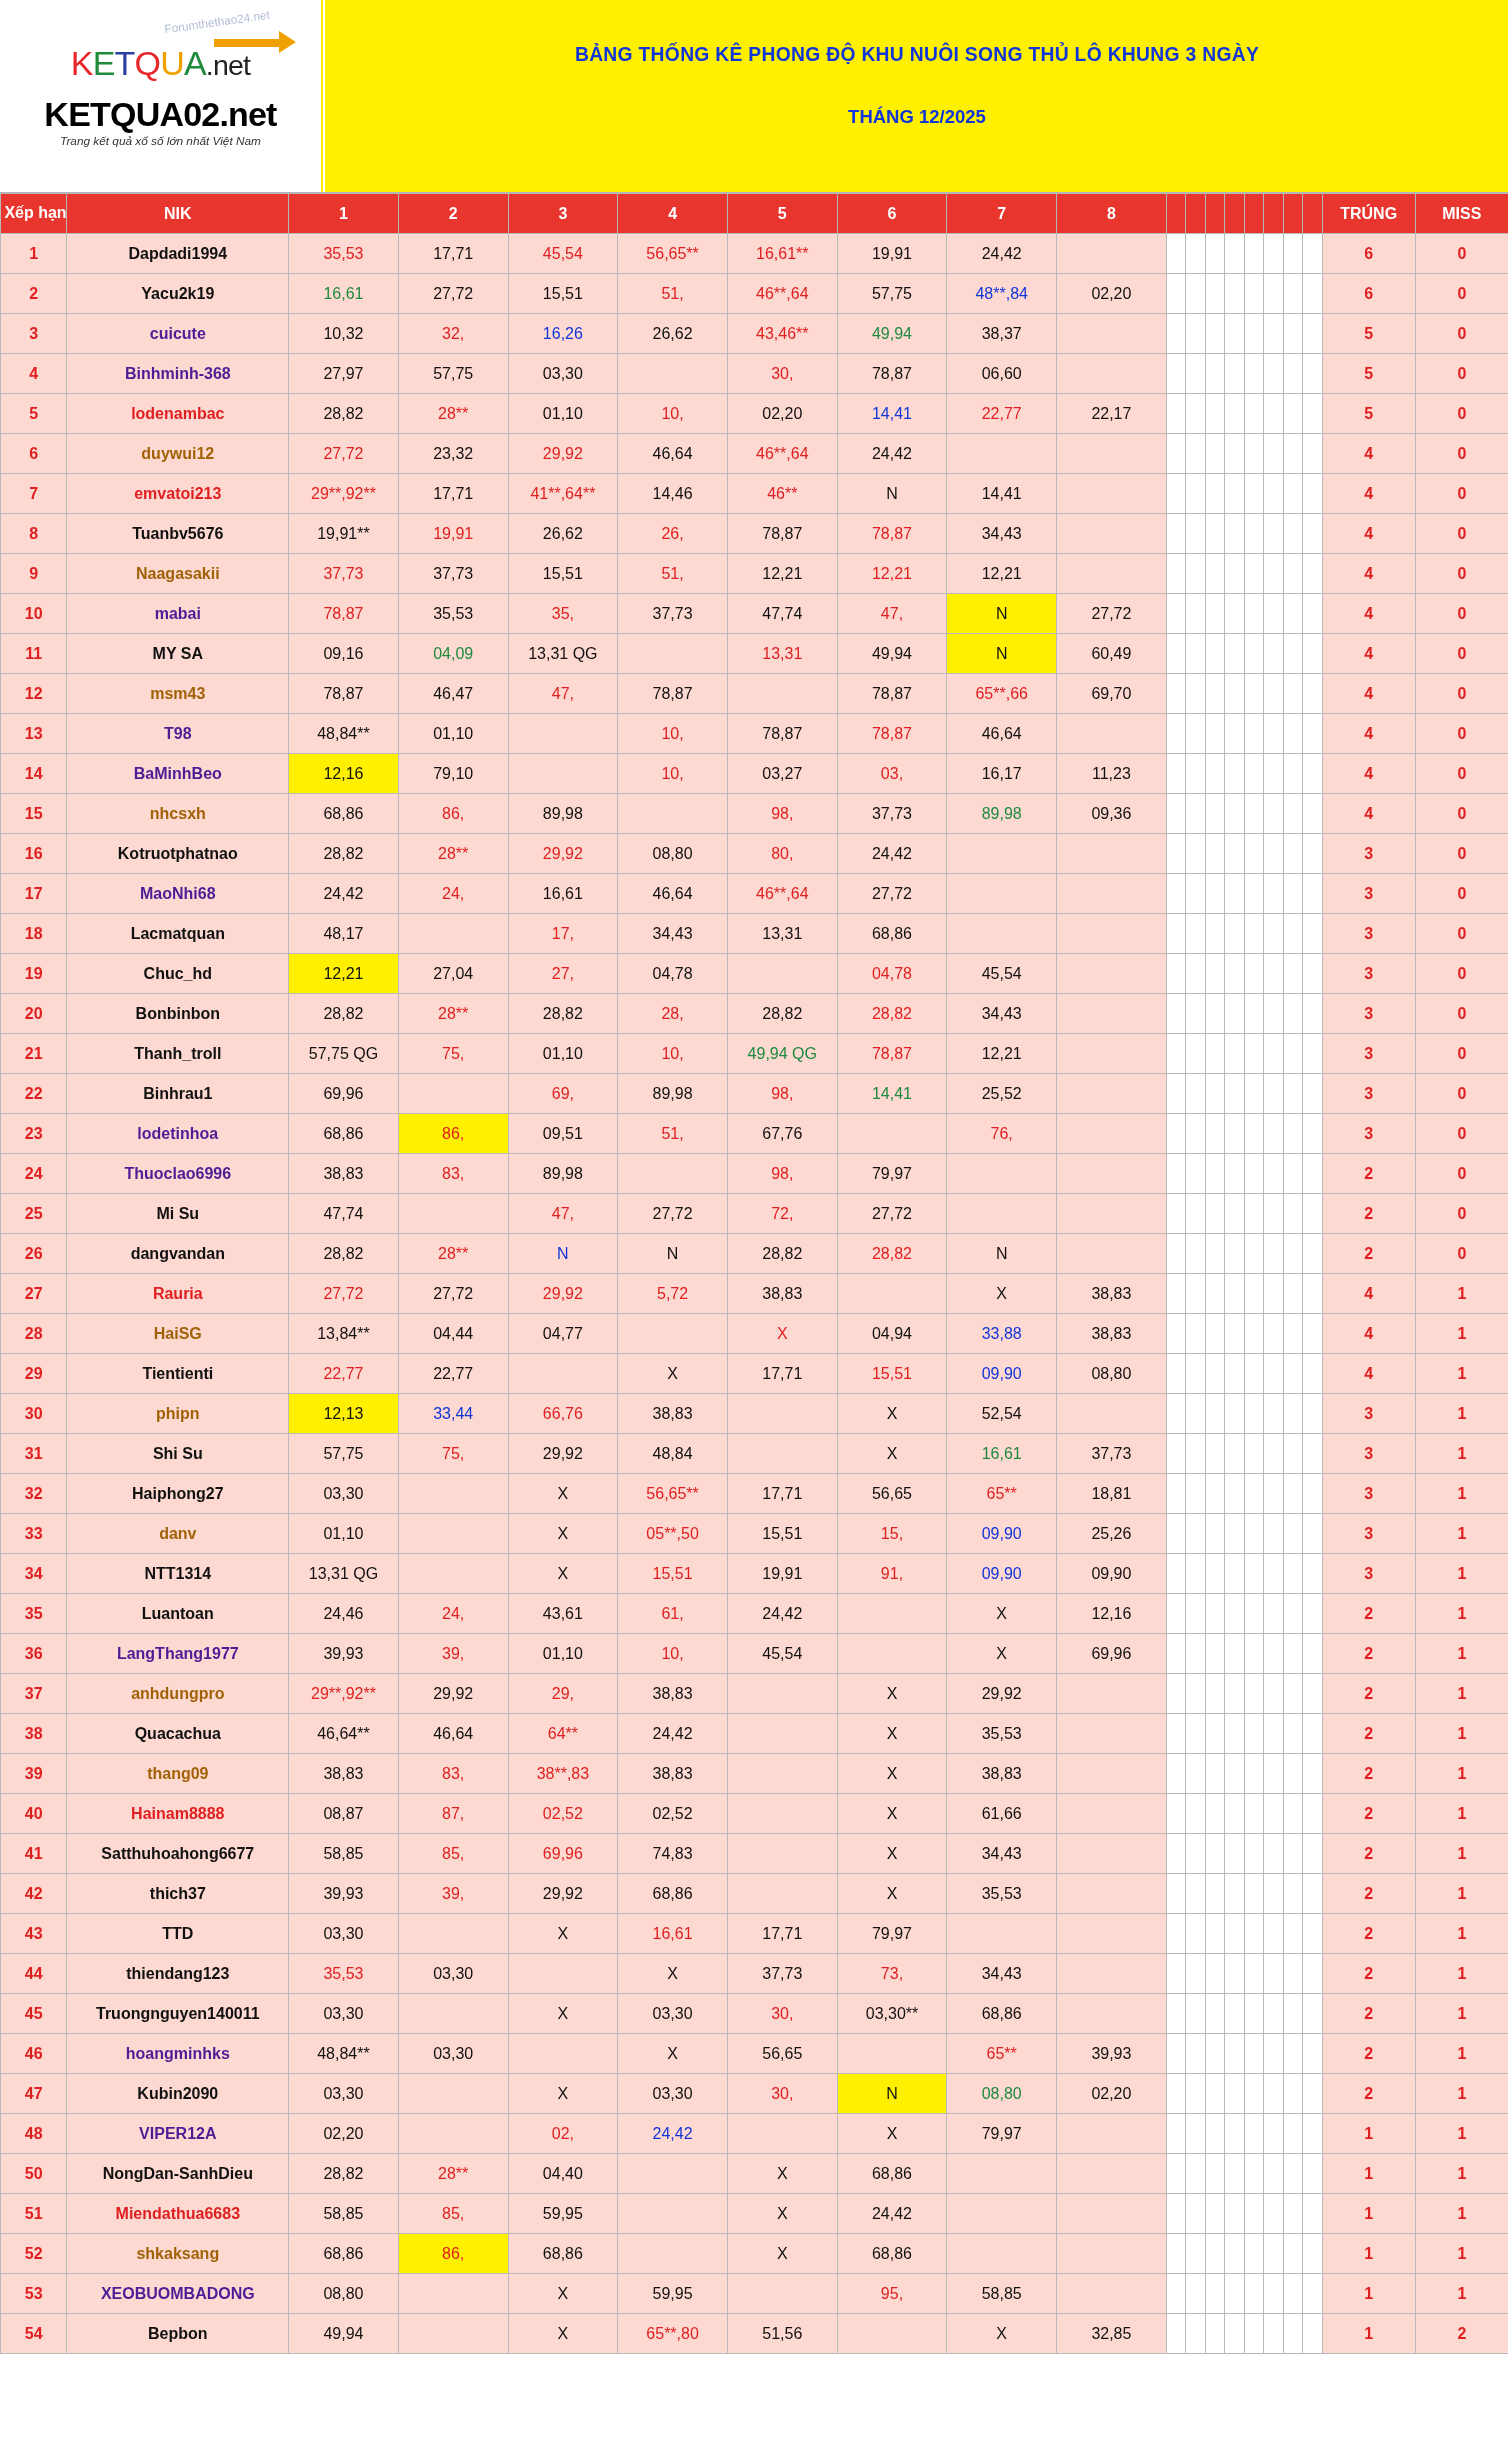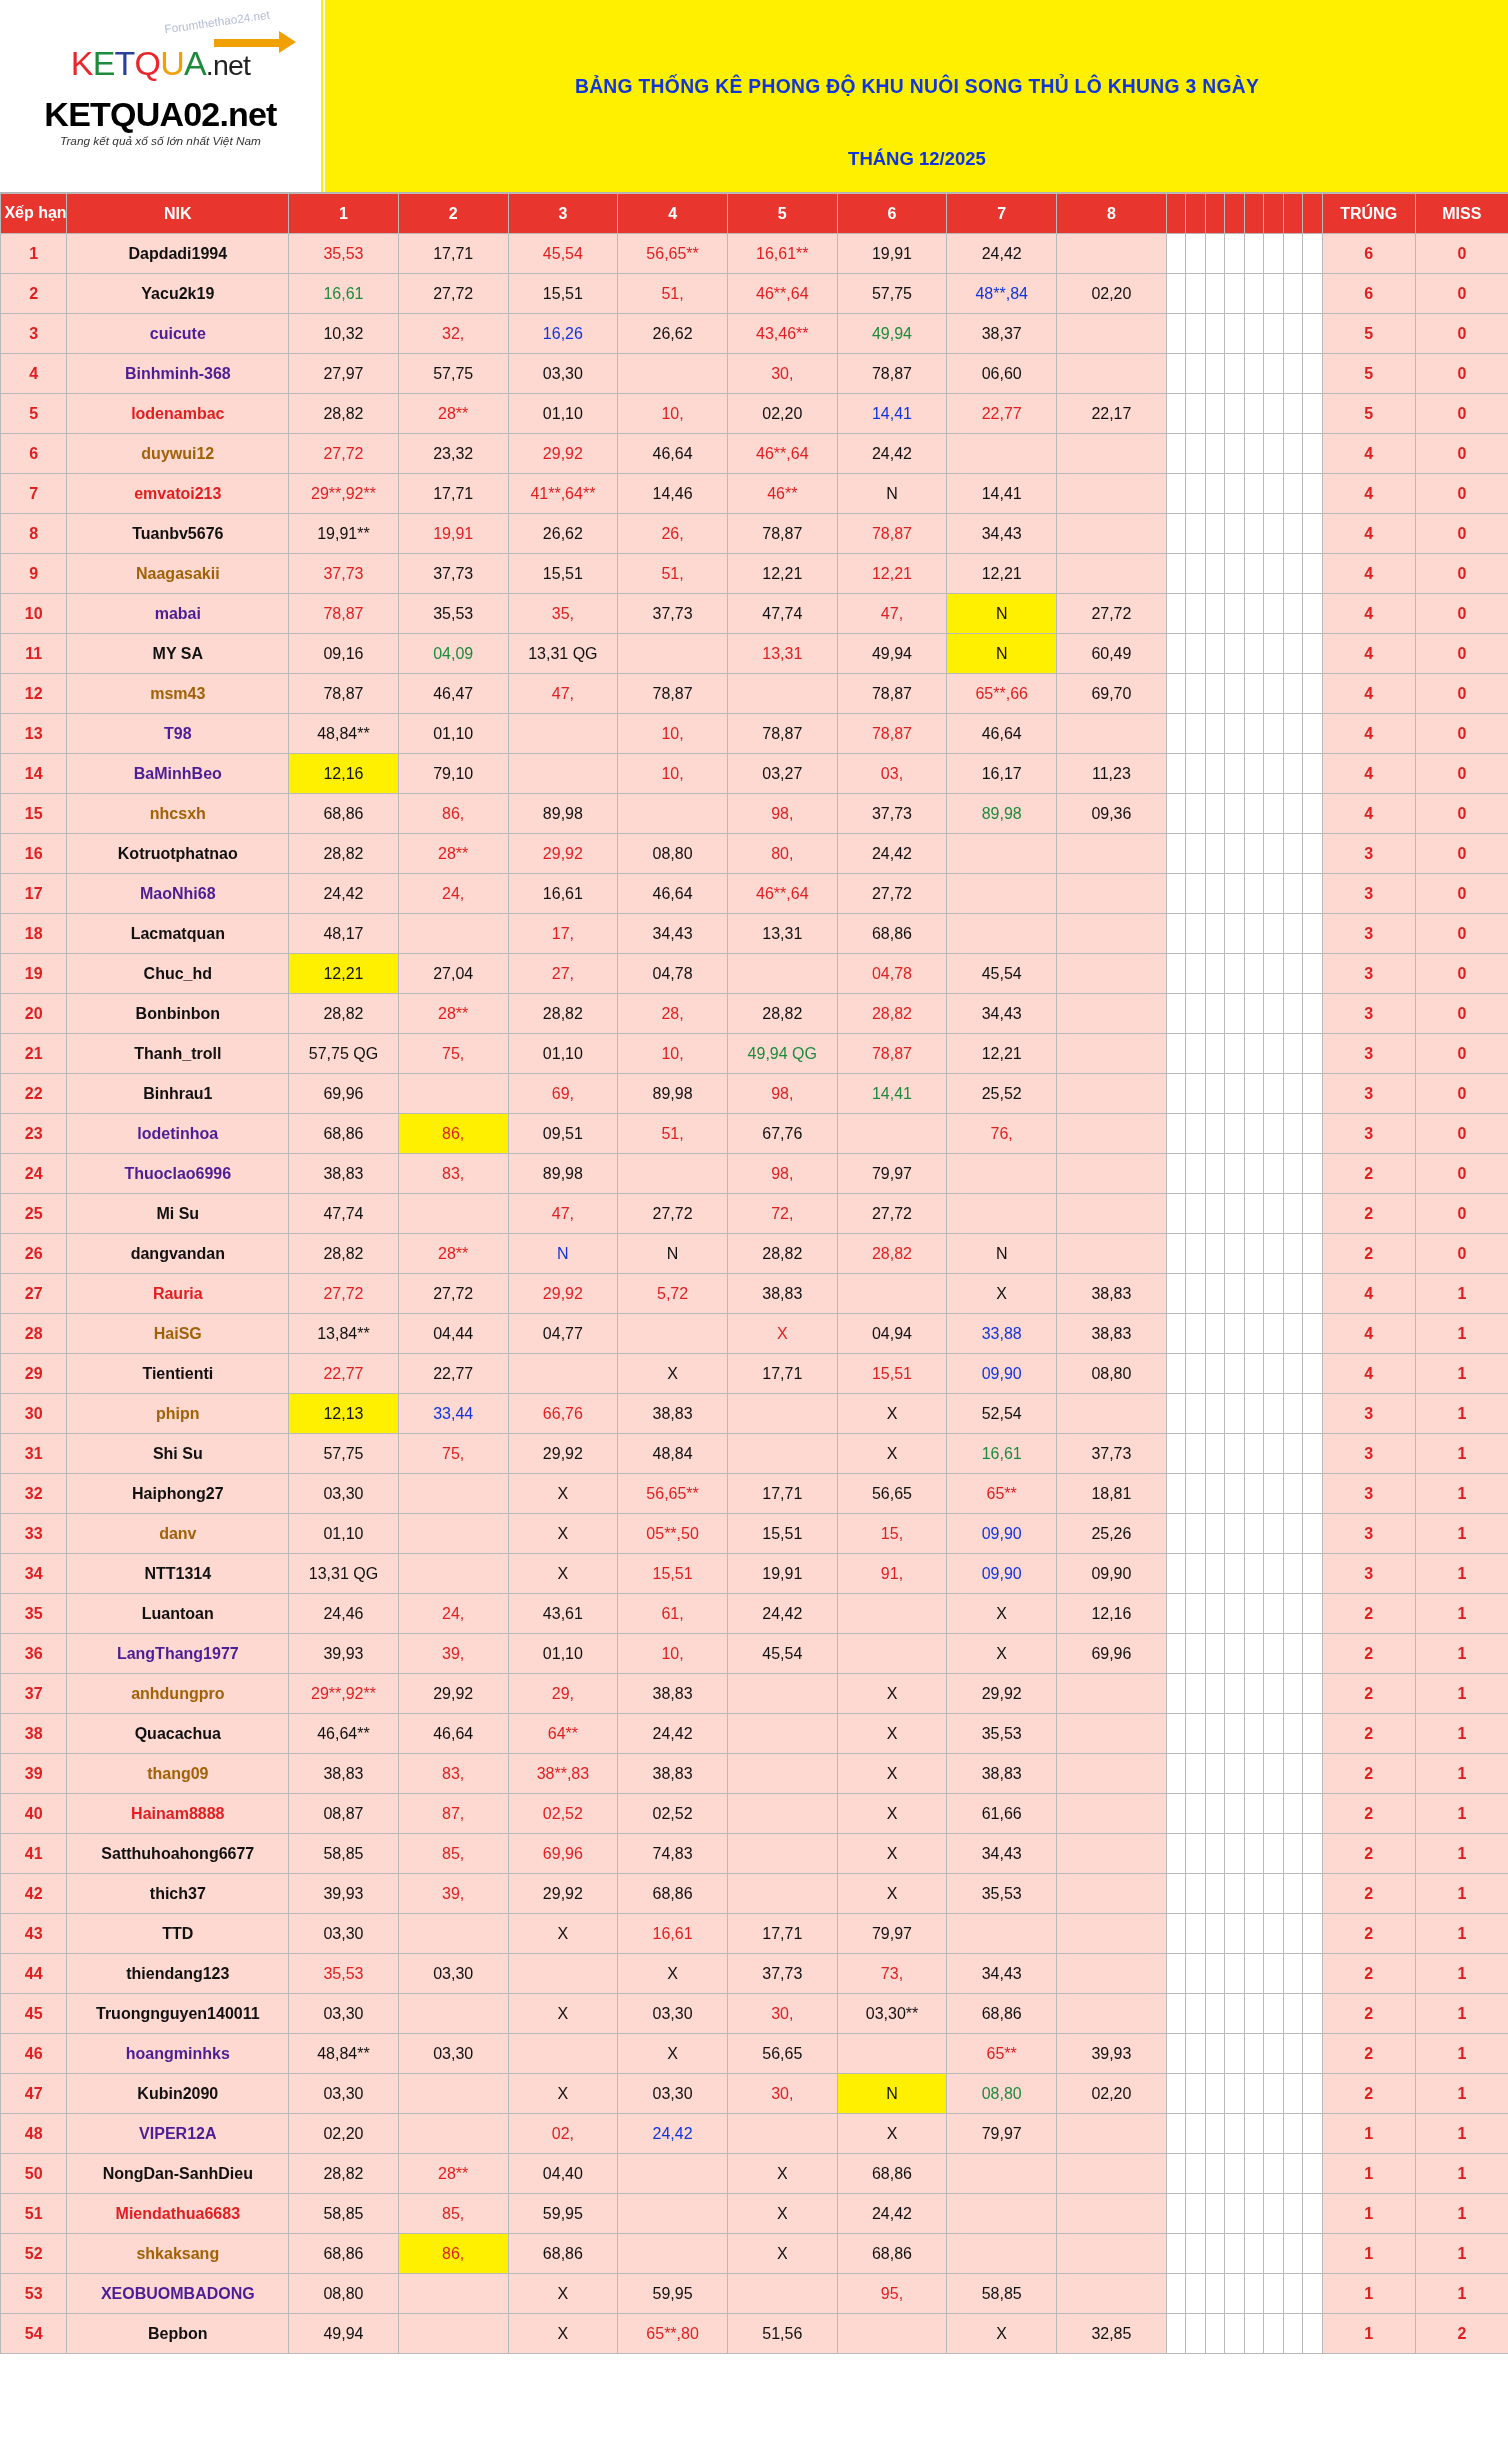--- a/index.html
+++ b/index.html
@@ -92,27 +92,26 @@
     justify-content: flex-start;
     padding-top: 44px;
     border-left: 2.5px solid #ffffff;
   }
   .title-main {
     font-size: 19.3px;
     font-weight: bold;
     color: #1035d8;
     letter-spacing: 0.3px;
     text-align: right;
-    margin-top: 32px;
   }
   .title-sub {
     font-size: 18.5px;
     font-weight: bold;
     color: #1035d8;
-    margin-top: 50px;
+    margin-top: 40px;
   }
   
   table.grid {
     border-collapse: collapse;
     width: 1509px;
     table-layout: fixed;
   }
   table.grid td, table.grid th {
     border: 0.8px solid #b9b9b9;
     font-size: 16px;

